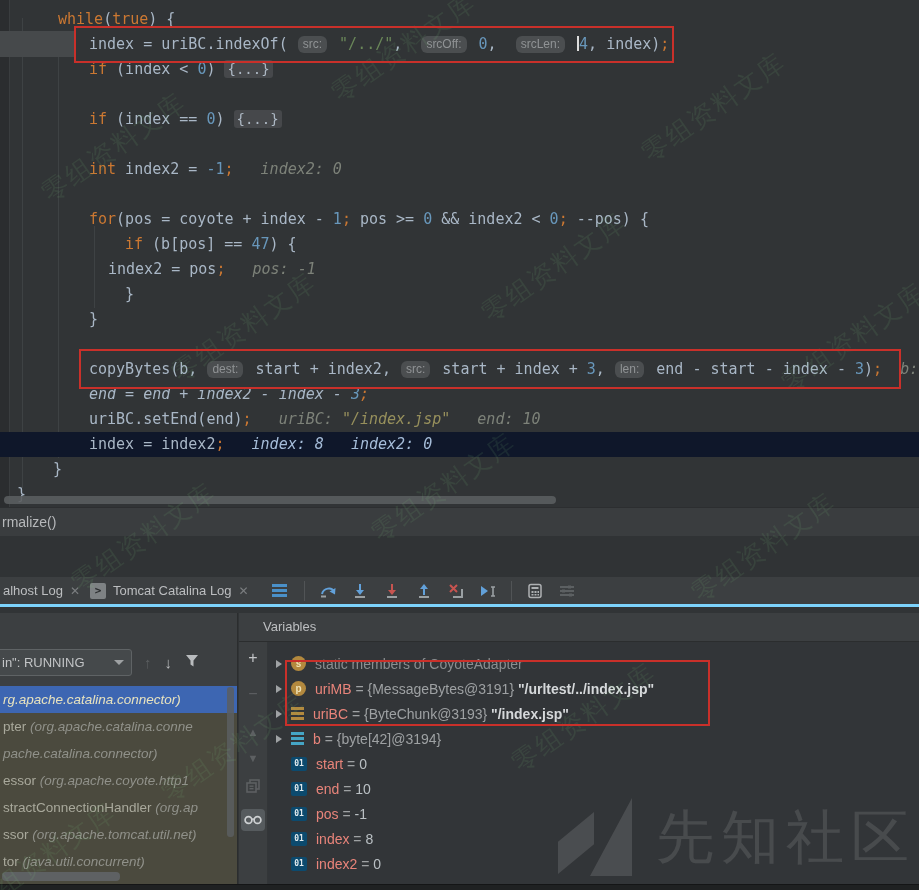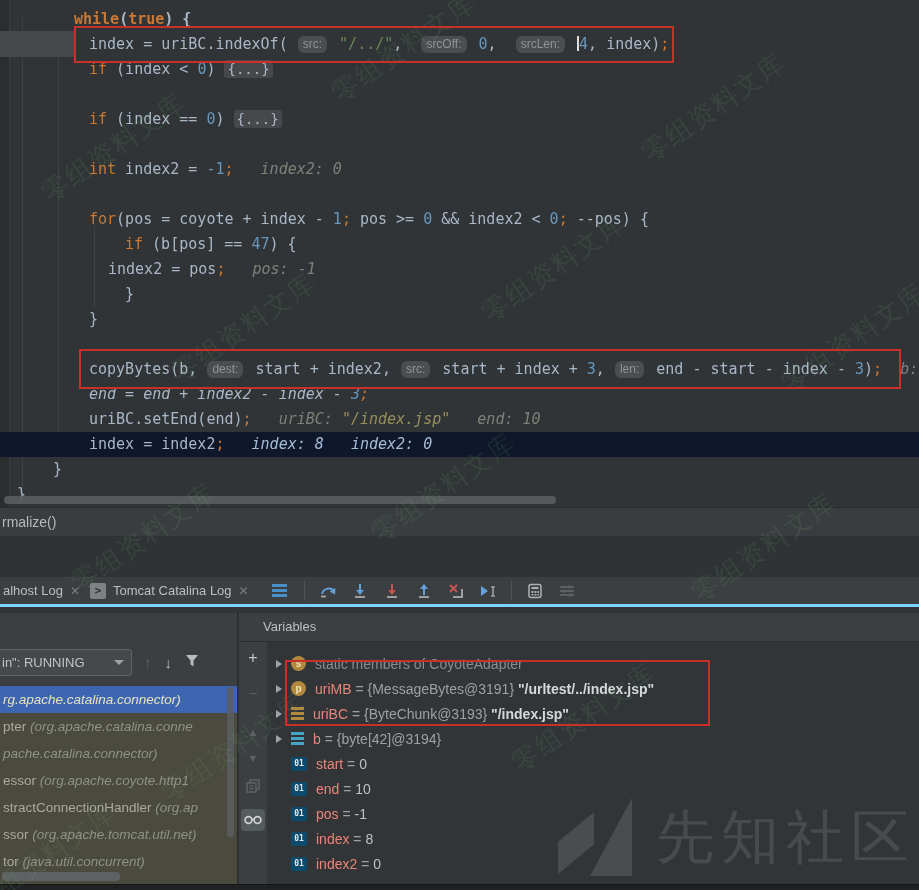--- a/index.html
+++ b/index.html
@@ -111,21 +111,21 @@
 
 <div id="root">
 
   <div id="editor">
     <div class="gutter"></div>
     <div class="guide" style="left:22px;top:18px;height:470px"></div>
     <div class="guide" style="left:58px;top:44px;height:414px"></div>
     <div class="guide" style="left:94px;top:226px;height:82px"></div>
     <div class="execmark"></div>
     <div id="code">
-        <div class="cl" style="padding-left: 74px; font-weight: bold;"><span class="tk-k">while</span><span class="tk-p">(</span><span class="tk-k">true</span><span class="tk-p">) {</span></div>
+        <div class="cl" style="padding-left: 58px;"><span class="tk-k">while</span><span class="tk-p">(</span><span class="tk-k">true</span><span class="tk-p">) {</span></div>
         <div class="cl" style="padding-left: 89px;"><span class="tk-p">index = uriBC.indexOf( </span><span class="tk-c">src:</span><span class="tk-p"> </span><span class="tk-s">"/../"</span><span class="tk-p">,  </span><span class="tk-c">srcOff:</span><span class="tk-p"> </span><span class="tk-n">0</span><span class="tk-p">,  </span><span class="tk-c">srcLen:</span><span class="tk-p"> </span><span class="tk-cr"></span><span class="tk-n">4</span><span class="tk-p">, index)</span><span class="tk-m">;</span></div>
         <div class="cl" style="padding-left: 89px;"><span class="tk-k">if</span><span class="tk-p"> (index &lt; </span><span class="tk-n">0</span><span class="tk-p">) </span><span class="tk-f">{...}</span></div>
         <div class="cl" style="padding-left: 17px;"></div>
         <div class="cl" style="padding-left: 89px;"><span class="tk-k">if</span><span class="tk-p"> (index == </span><span class="tk-n">0</span><span class="tk-p">) </span><span class="tk-f">{...}</span></div>
         <div class="cl" style="padding-left: 17px;"></div>
         <div class="cl" style="padding-left: 89px;"><span class="tk-k">int</span><span class="tk-p"> index2 = </span><span class="tk-n">-1</span><span class="tk-m">;</span><span class="tk-d">   index2: 0</span></div>
         <div class="cl" style="padding-left: 17px;"></div>
         <div class="cl" style="padding-left: 89px;"><span class="tk-k">for</span><span class="tk-p">(pos = coyote + index - </span><span class="tk-n">1</span><span class="tk-m">;</span><span class="tk-p"> pos &gt;= </span><span class="tk-n">0</span><span class="tk-p"> &amp;&amp; index2 &lt; </span><span class="tk-n">0</span><span class="tk-m">;</span><span class="tk-p"> --pos) {</span></div>
         <div class="cl" style="padding-left: 125px;"><span class="tk-k">if</span><span class="tk-p"> (b[pos] == </span><span class="tk-n">47</span><span class="tk-p">) {</span></div>
         <div class="cl" style="padding-left: 108px;"><span class="tk-p">index2 = pos</span><span class="tk-m">;</span><span class="tk-d">   pos: -1</span></div>

